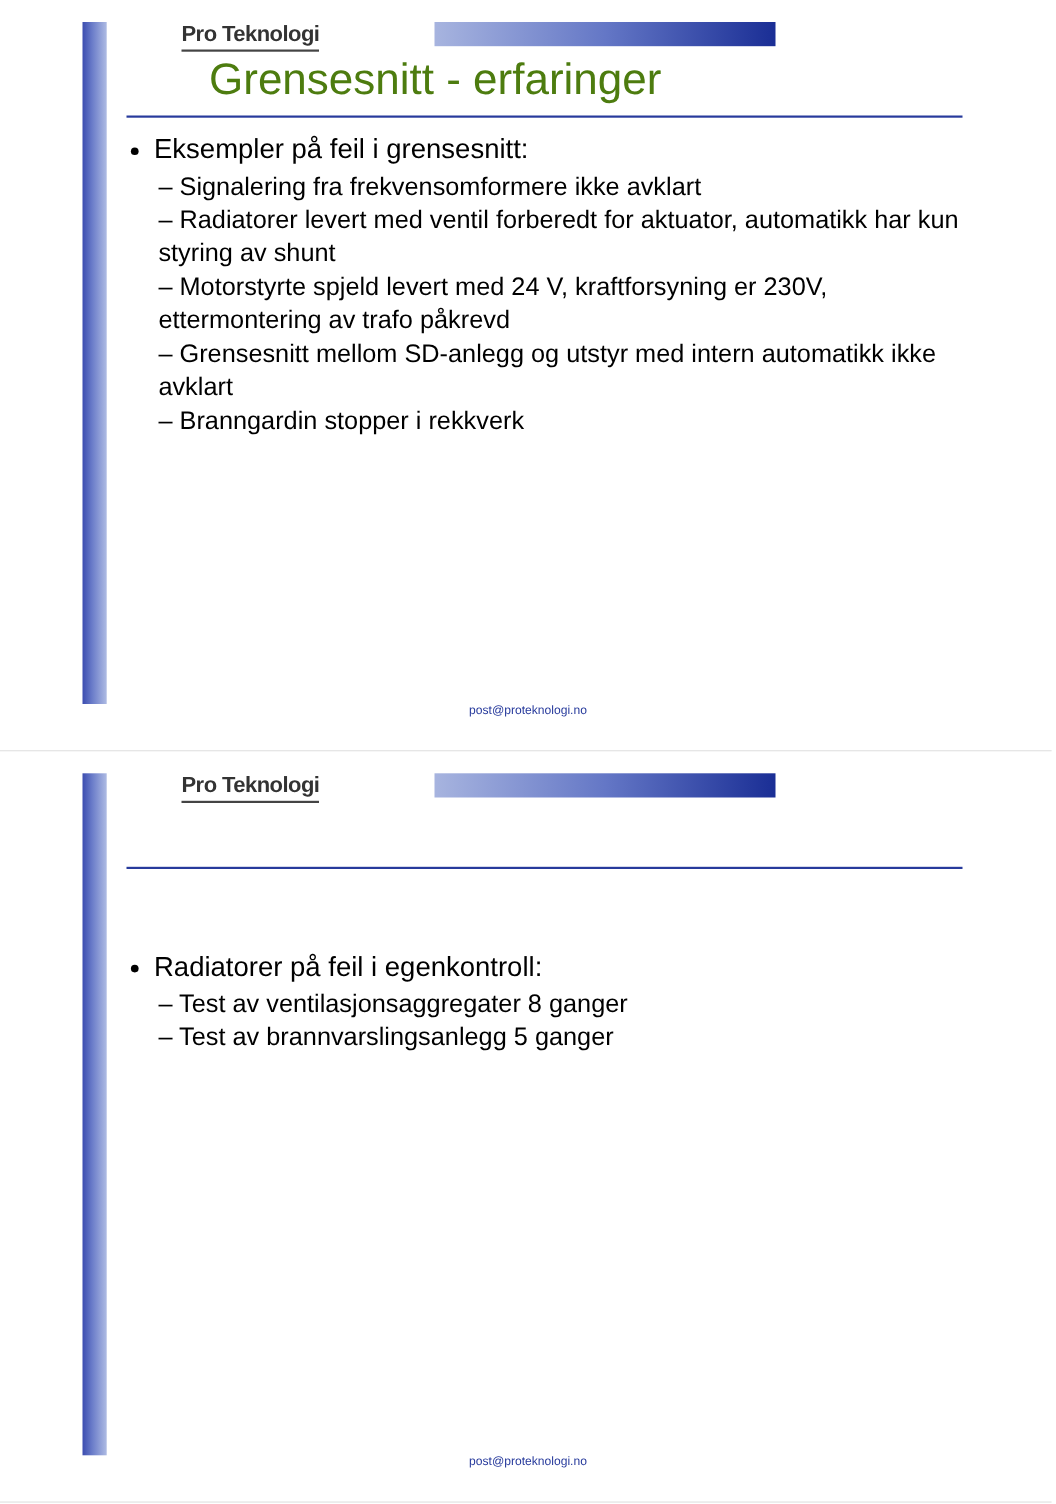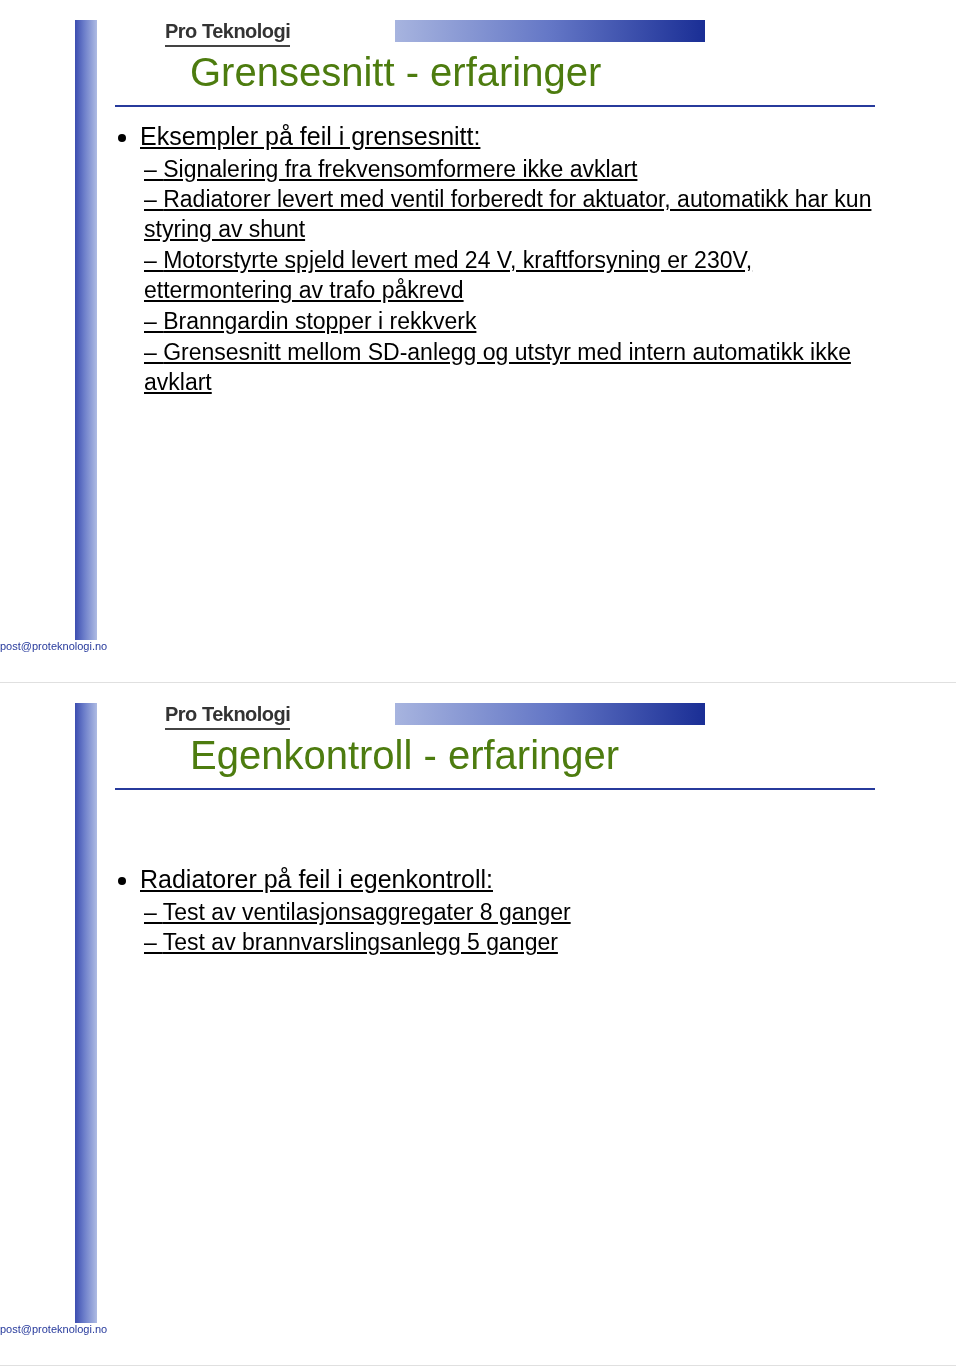--- a/index.html
+++ b/index.html
@@ -62,21 +62,20 @@
     width: 760px;
     border-bottom: 2px solid #273a9c;
   }
   .content {
     position: absolute;
     left: 120px;
     top: 120px;
     width: 770px;
     font-size: 25px;
     line-height: 1.3;
-    text-decoration: underline;
   }
   .content ul {
     margin: 0;
     padding-left: 20px;
     list-style: disc;
   }
   .content ul li {
     margin-bottom: 2px;
   }
   .content ul ul {
@@ -89,21 +88,21 @@
     margin-bottom: 1px;
   }
   .content ul ul li::before {
     content: "– ";
   }
   .footer {
     position: absolute;
     bottom: 30px;
     left: 0;
     width: 960px;
-    text-align: left;
+    text-align: center;
     font-size: 11px;
     color: #273a9c;
   }
   
   .slide2 .content {
     top: 180px;
   }
 </style>
 </head>
 <body>
@@ -115,34 +114,33 @@
   <div class="title">Grensesnitt - erfaringer</div>
   <div class="title-underline"></div>
   <div class="content">
     <ul>
       <li>
         <span>Eksempler på feil i grensesnitt:</span>
         <ul>
           <li>Signalering fra frekvensomformere ikke avklart</li>
           <li>Radiatorer levert med ventil forberedt for aktuator, automatikk har kun styring av shunt</li>
           <li>Motorstyrte spjeld levert med 24 V, kraftforsyning er 230V, ettermontering av trafo påkrevd</li>
+          <li>Grensesnitt mellom SD-anlegg og utstyr med intern automatikk ikke avklart</li>
           <li>Branngardin stopper i rekkverk</li>
-          <li>Grensesnitt mellom SD-anlegg og utstyr med intern automatikk ikke avklart</li>
         </ul>
       </li>
     </ul>
   </div>
   <div class="footer">post@proteknologi.no</div>
 </div>
 
 <div class="slide slide2">
   <div class="left-bar"></div>
   <div class="top-bar"></div>
   <div class="logo">Pro Teknologi</div>
-  <div class="title">Egenkontroll - erfaringer</div>
   <div class="title-underline"></div>
   <div class="content">
     <ul>
       <li>
         <span>Radiatorer på feil i egenkontroll:</span>
         <ul>
           <li>Test av ventilasjonsaggregater 8 ganger</li>
           <li>Test av brannvarslingsanlegg 5 ganger</li>
         </ul>
       </li>

